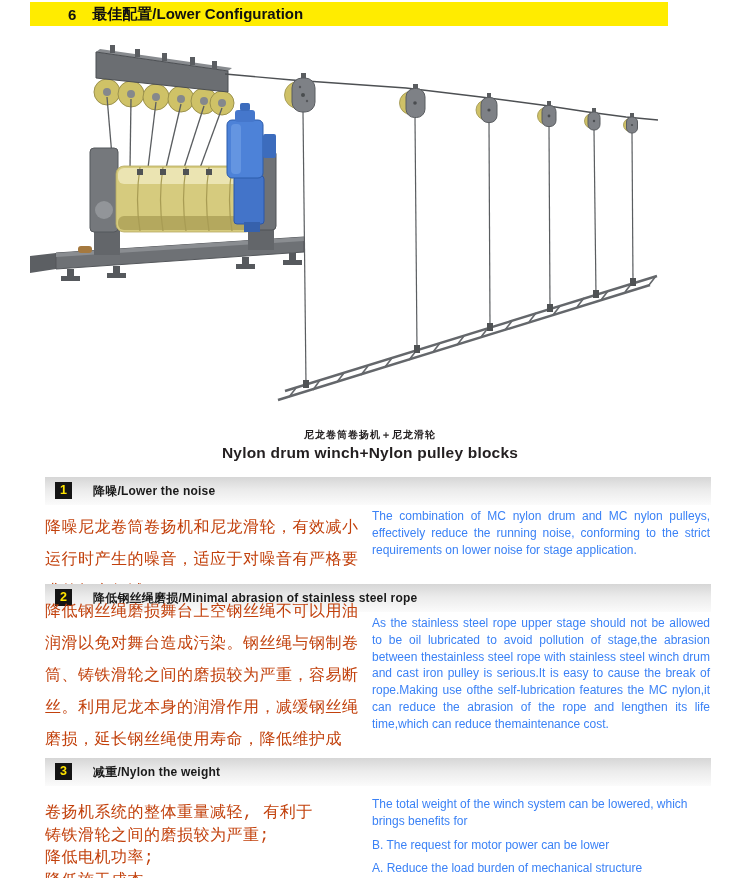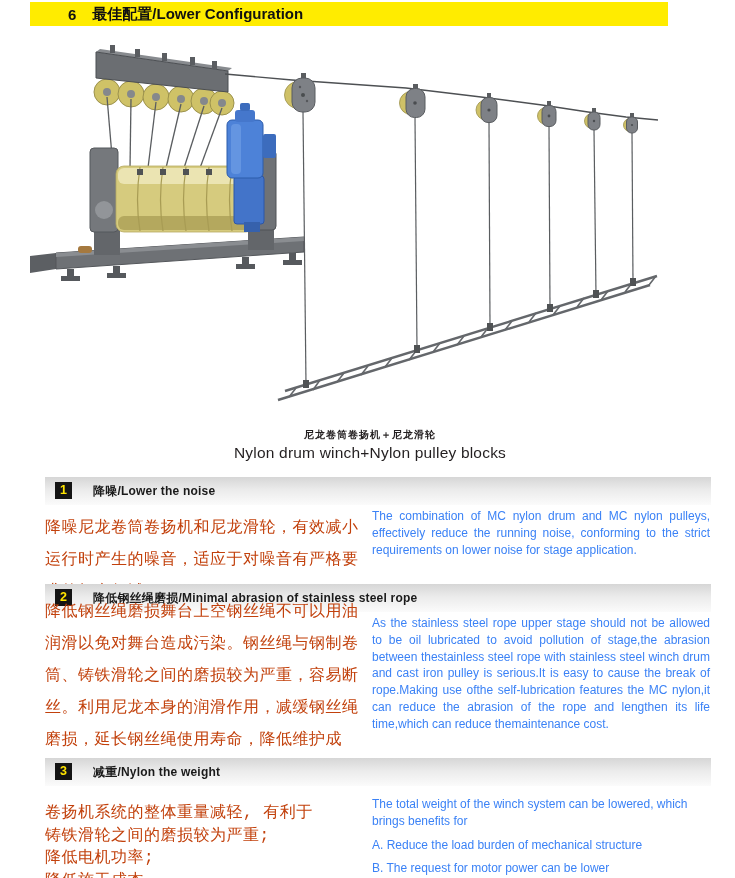--- a/index.html
+++ b/index.html
@@ -11,21 +11,21 @@
   }
   .title-bar {
     position:absolute; left:30px; top:2px; width:638px; height:24px;
     background:#FFEC00; display:flex; align-items:center; padding-left:38px;
     font-weight:bold; font-size:15px; color:#111;
   }
   .title-bar .num { margin-right:16px; }
   .illu { position:absolute; left:0; top:40px; width:735px; height:385px; }
   .caption { position:absolute; left:30px; top:428px; width:680px; text-align:center; color:#231f20; }
   .caption .zh { font-size:10px; font-weight:bold; letter-spacing:1px; }
-  .caption .en { font-size:15.5px; font-weight:normal; margin-top:2px; letter-spacing:0.2px; }
+  .caption .en { font-size:15.5px; font-weight:bold; margin-top:2px; letter-spacing:0.2px; }
   .band {
     position:absolute; left:45px; width:666px; height:28px;
     background:linear-gradient(180deg,#d6d6d6 0%,#ebebeb 45%,#fbfbfb 100%);
   }
   .band .badge {
     position:absolute; left:10px; top:5px; width:17px; height:17px; background:#141414;
     color:#ffe400; font-weight:bold; font-size:12.5px; text-align:center; line-height:17px;
   }
   .band .stitle {
     position:absolute; left:48px; top:0; height:28px; line-height:28px;
@@ -232,15 +232,15 @@
   <span class="stitle">减重/Nylon the weight</span>
 </div>
 <div class="zhcol" style="top:797px">
   <div class="zhline">卷扬机系统的整体重量减轻, 有利于</div>
   <div class="zhline">铸铁滑轮之间的磨损较为严重;</div>
   <div class="zhline">降低电机功率;</div>
   <div class="zhline">降低施工成本.</div>
 </div>
 <div class="encol noj" style="top:796px">
   <div>The total weight of the winch system can be lowered, which brings benefits for</div>
+  <div class="enitem">B. The request for motor power can be lower</div>
   <div class="enitem">A. Reduce the load burden of mechanical structure</div>
-  <div class="enitem">B. The request for motor power can be lower</div>
 </div>
 
 </body></html>

